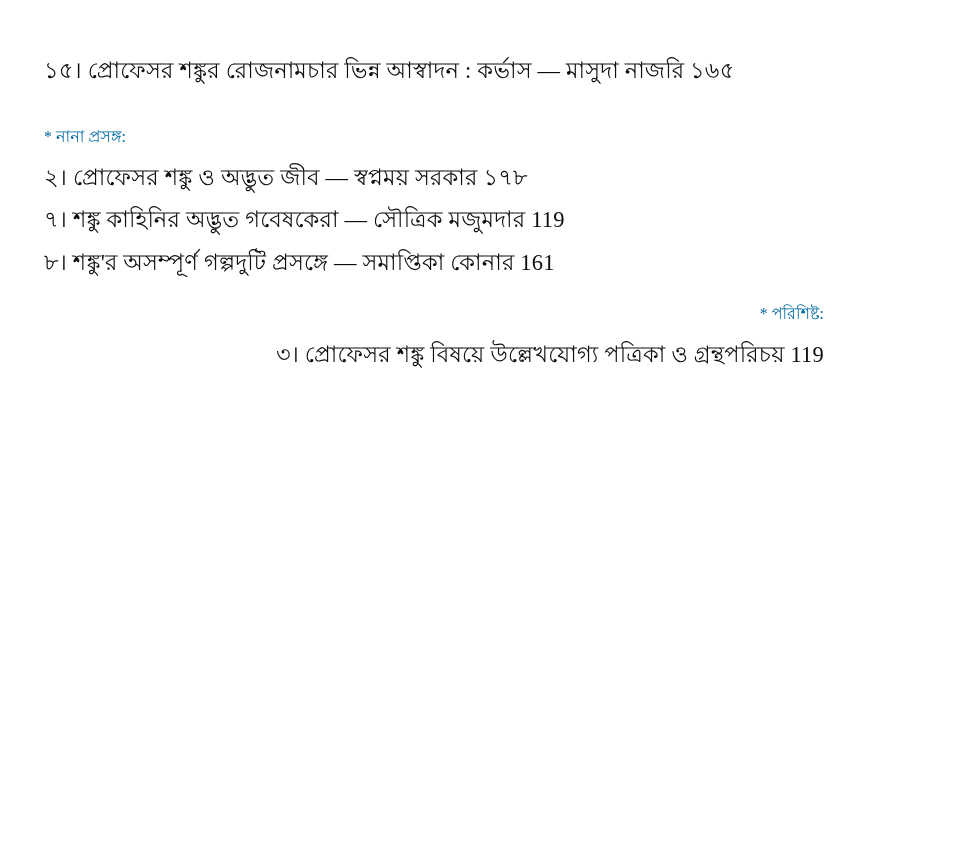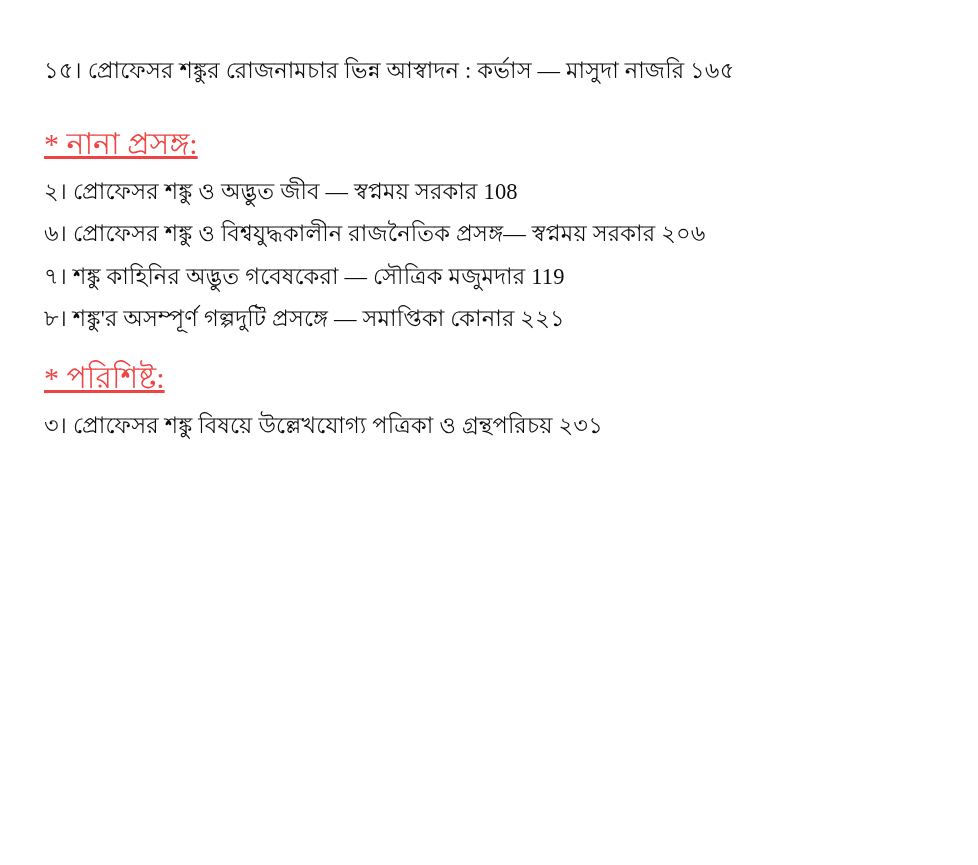--- a/index.html
+++ b/index.html
@@ -30,51 +30,50 @@
     font-weight: 500;
   }
   .entry {
     margin-bottom: 20px;
   }
   .first-entry {
     margin-top: 4px;
     margin-bottom: 46px;
   }
   .section-head {
-    font-size: 30px;
+    font-size: 16px;
     line-height: 1.0;
     margin-bottom: 22px;
     white-space: nowrap;
-    color: #ef4444;
+    color: #0369a1;
     font-weight: 500;
-    text-decoration: underline;
   }
   .group {
     margin-bottom: 18px;
   }
   .group-appendix {
     margin-top: 32px;
+    text-align: right;
   }
   .entry-last {
     margin-bottom: 0;
   }
 </style>
 </head>
 <body>
 
 <div class="page">
 
   <div class="toc-line first-entry">১৫। প্রোফেসর শঙ্কুর রোজনামচার ভিন্ন আস্বাদন : কর্ভাস — মাসুদা নাজরি ১৬৫</div>
 
   <div class="group">
     <div class="section-head">* নানা প্রসঙ্গ:</div>
-    <div class="toc-line entry">২। প্রোফেসর শঙ্কু ও অদ্ভুত জীব — স্বপ্নময় সরকার 108</div>
-    <div class="toc-line entry">৬। প্রোফেসর শঙ্কু ও বিশ্বযুদ্ধকালীন রাজনৈতিক প্রসঙ্গ— স্বপ্নময় সরকার ২০৬</div>
+    <div class="toc-line entry">২। প্রোফেসর শঙ্কু ও অদ্ভুত জীব — স্বপ্নময় সরকার ১৭৮</div>
     <div class="toc-line entry">৭। শঙ্কু কাহিনির অদ্ভুত গবেষকেরা — সৌত্রিক মজুমদার 119</div>
-    <div class="toc-line entry entry-last">৮। শঙ্কু'র অসম্পূর্ণ গল্পদুটি প্রসঙ্গে — সমাপ্তিকা কোনার ২২১</div>
+    <div class="toc-line entry entry-last">৮। শঙ্কু'র অসম্পূর্ণ গল্পদুটি প্রসঙ্গে — সমাপ্তিকা কোনার 161</div>
   </div>
 
   <div class="group group-appendix">
     <div class="section-head">* পরিশিষ্ট:</div>
-    <div class="toc-line entry entry-last">৩। প্রোফেসর শঙ্কু বিষয়ে উল্লেখযোগ্য পত্রিকা ও গ্রন্থপরিচয় ২৩১</div>
+    <div class="toc-line entry entry-last">৩। প্রোফেসর শঙ্কু বিষয়ে উল্লেখযোগ্য পত্রিকা ও গ্রন্থপরিচয় 119</div>
   </div>
 
 </div>
 
 </body></html>

